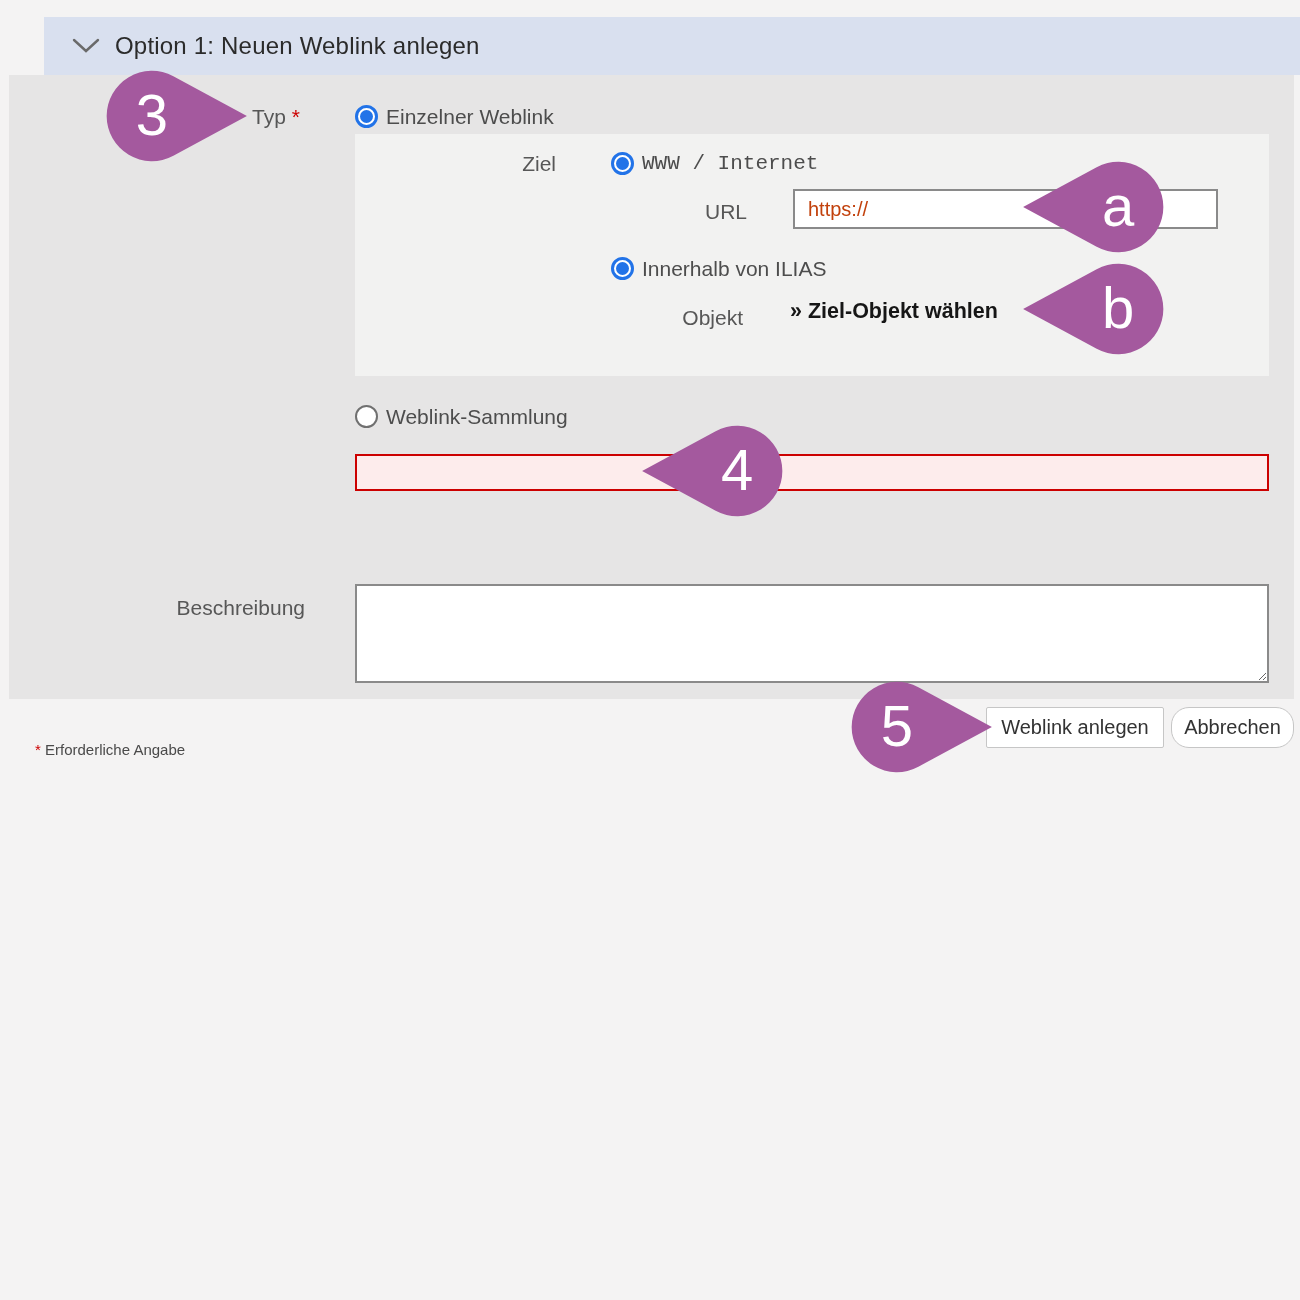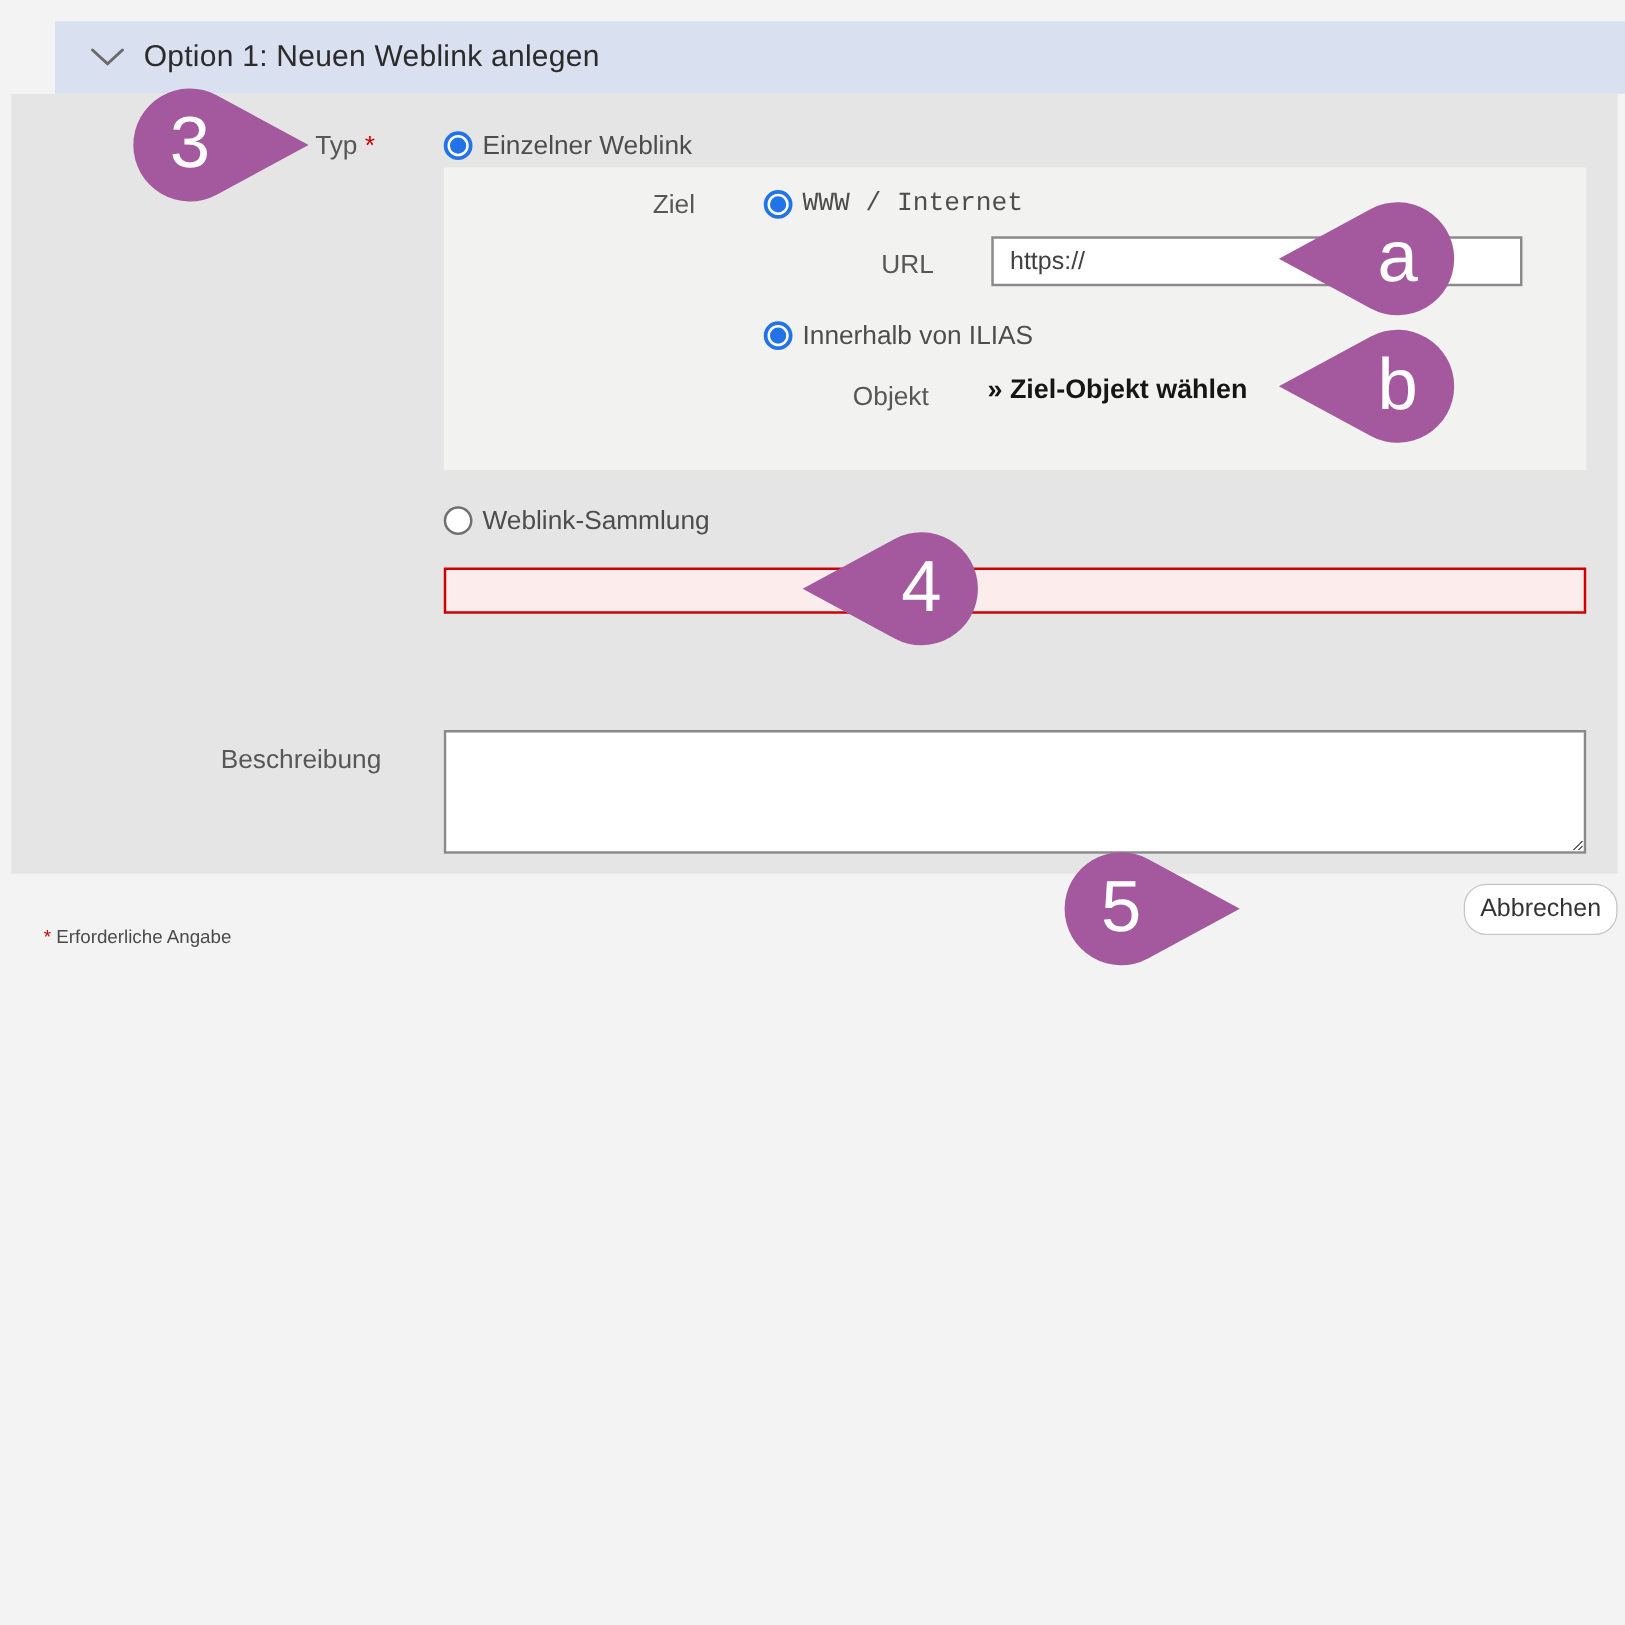--- a/index.html
+++ b/index.html
@@ -50,21 +50,21 @@
   }
   .radio.sel{border:3px solid #2273e8;}
   .radio.sel::after{
     content:"";position:absolute;inset:2px;border-radius:50%;background:#2273e8;
   }
 
   
   .url-input{
     position:absolute;left:793px;top:189px;width:425px;height:40px;
     box-sizing:border-box;border:2px solid #8a8a8a;background:#fff;
-    font-family:inherit;font-size:20px;color:#404040;padding:0 0 0 13px;outline:none;
+    font-family:inherit;font-size:20px;color:#c2410c;padding:0 0 0 13px;outline:none;
   }
   .title-input{
     position:absolute;left:355px;top:454px;width:914px;height:37px;
     box-sizing:border-box;border:2px solid #cc0000;background:#fdecec;
     font-family:inherit;font-size:20px;color:#333;padding:0 10px;outline:none;
   }
   .desc-area{
     position:absolute;left:355px;top:584px;width:914px;height:99px;
     box-sizing:border-box;border:2px solid #8a8a8a;background:#fff;
     font-family:inherit;font-size:20px;color:#333;padding:6px 10px;outline:none;
@@ -142,20 +142,21 @@
 
   <input class="title-input" type="text" value="" style="">
 
   <div class="lbl" style="left:20px;top:594px;width:285px;">Beschreibung</div>
   <textarea class="desc-area" style=""></textarea>
 
   <div class="foot-note">
     <span class="req">*</span>
     <span>Erforderliche Angabe</span>
   </div>
+  <button class="btn btn-submit">Weblink anlegen</button>
   <button class="btn btn-cancel">Abbrechen</button>
 
   <div class="marker pr m3">
     <svg viewBox="0 0 190 120">
       <path d="M 186 60 L 91.6 9 A 58 58 0 1 0 91.6 111 Z" fill="#a4599e"></path>
     </svg>
     <span class="glyph">3</span>
   </div>
   <div class="marker pl ma">
     <svg viewBox="0 0 190 120">

